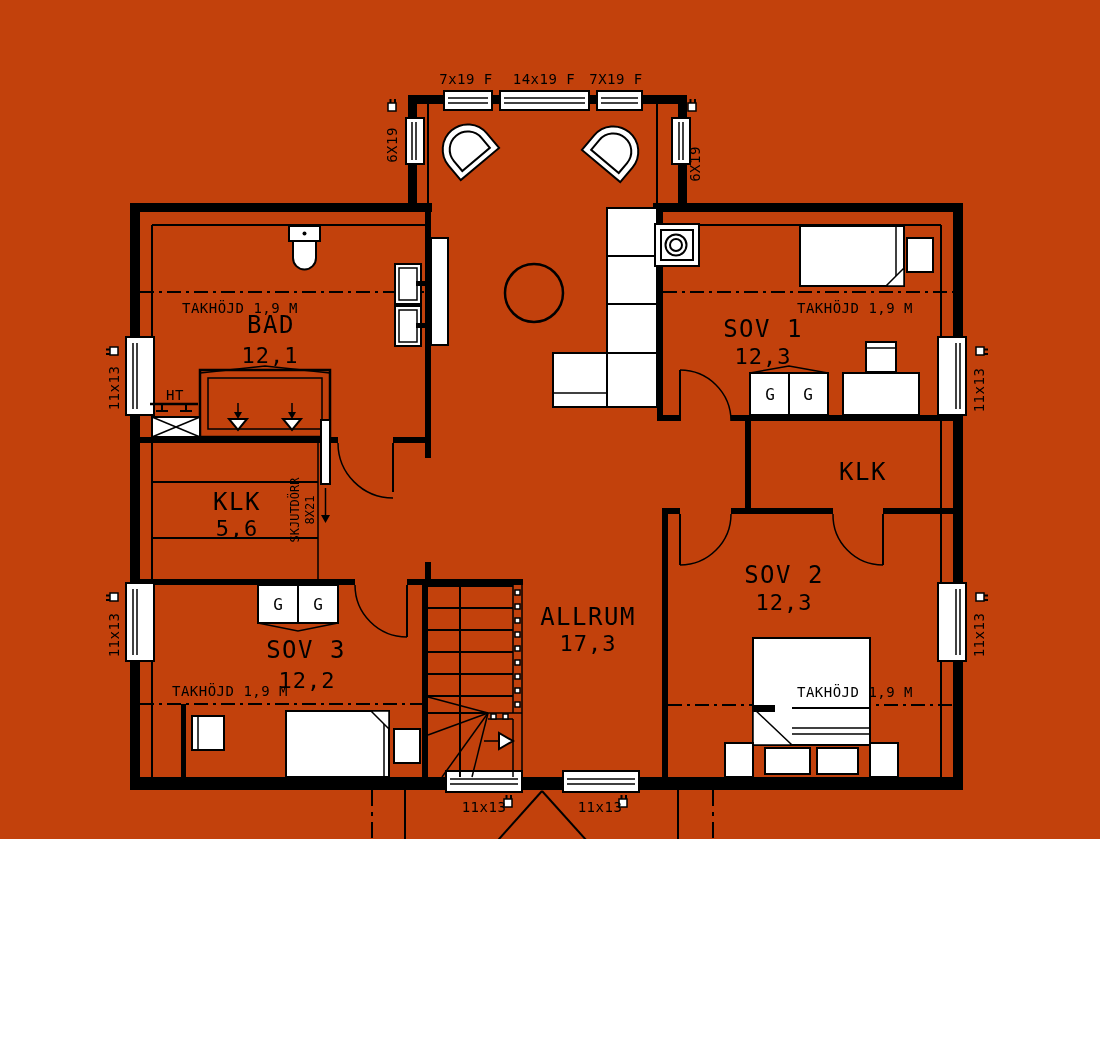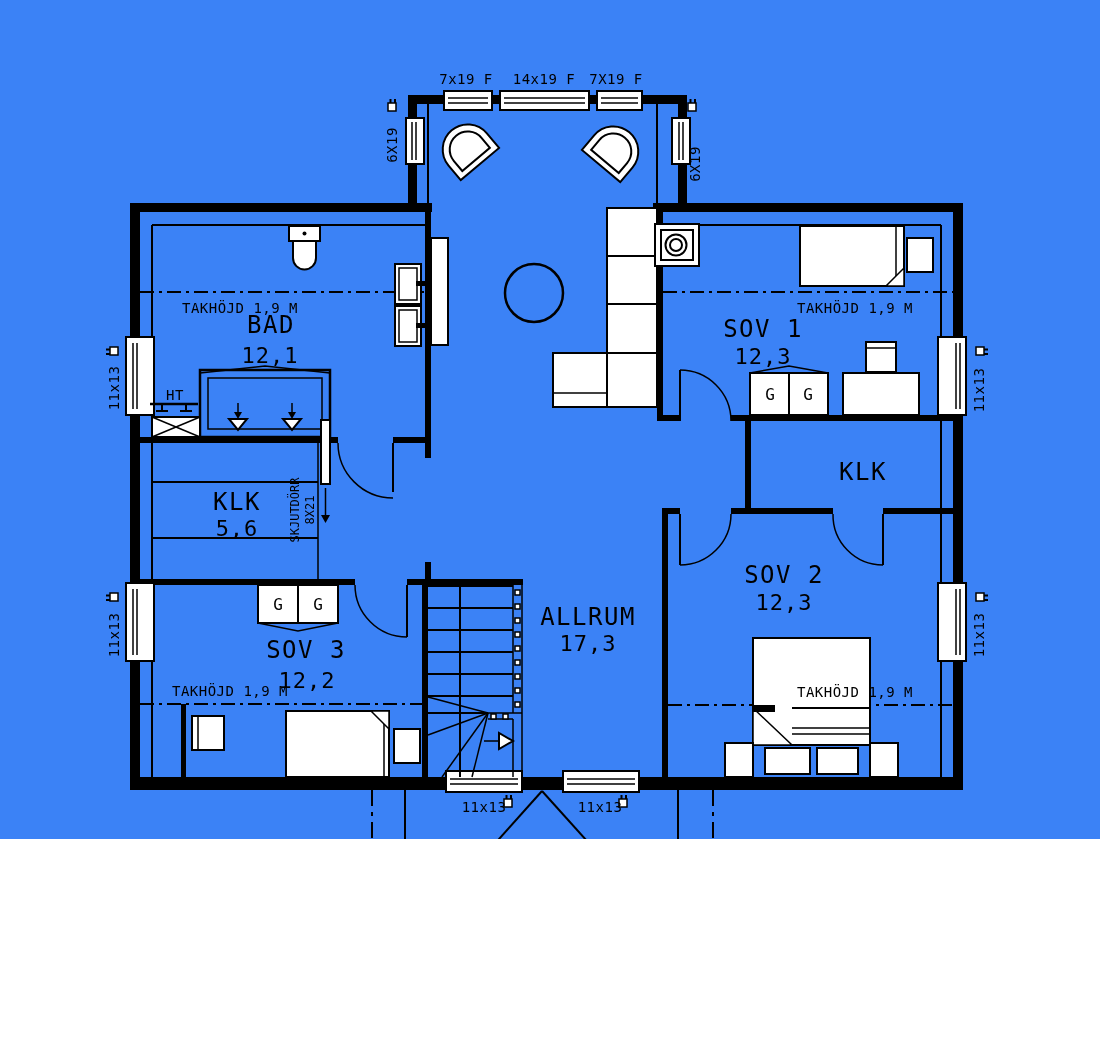--- a/index.html
+++ b/index.html
@@ -1,16 +1,16 @@
 <!DOCTYPE html>
 <html><head>
 <meta charset="utf-8">
 <style>
   html,body{margin:0;padding:0;background:#fff;}
-  #canvas{position:relative;width:1100px;height:839px;background:#3b82f6;overflow:hidden;}
+  #canvas{position:relative;width:1100px;height:839px;background:#c2410c;overflow:hidden;}
   svg text{font-family:"DejaVu Sans Mono","Liberation Mono",monospace;fill:#000;}
   .room{font-size:24px;letter-spacing:1.5px;}
   .area{font-size:22px;letter-spacing:1px;}
   .ann{font-size:14px;letter-spacing:0.5px;}
   .win{font-size:14px;letter-spacing:0.5px;}
   .glab{font-size:16px;}
   .sm{font-size:12px;}
   .ln15{stroke:#000;stroke-width:1.5;fill:none;}
   .ln2{stroke:#000;stroke-width:2;fill:none;}
   .ln25{stroke:#000;stroke-width:2.5;fill:none;}

